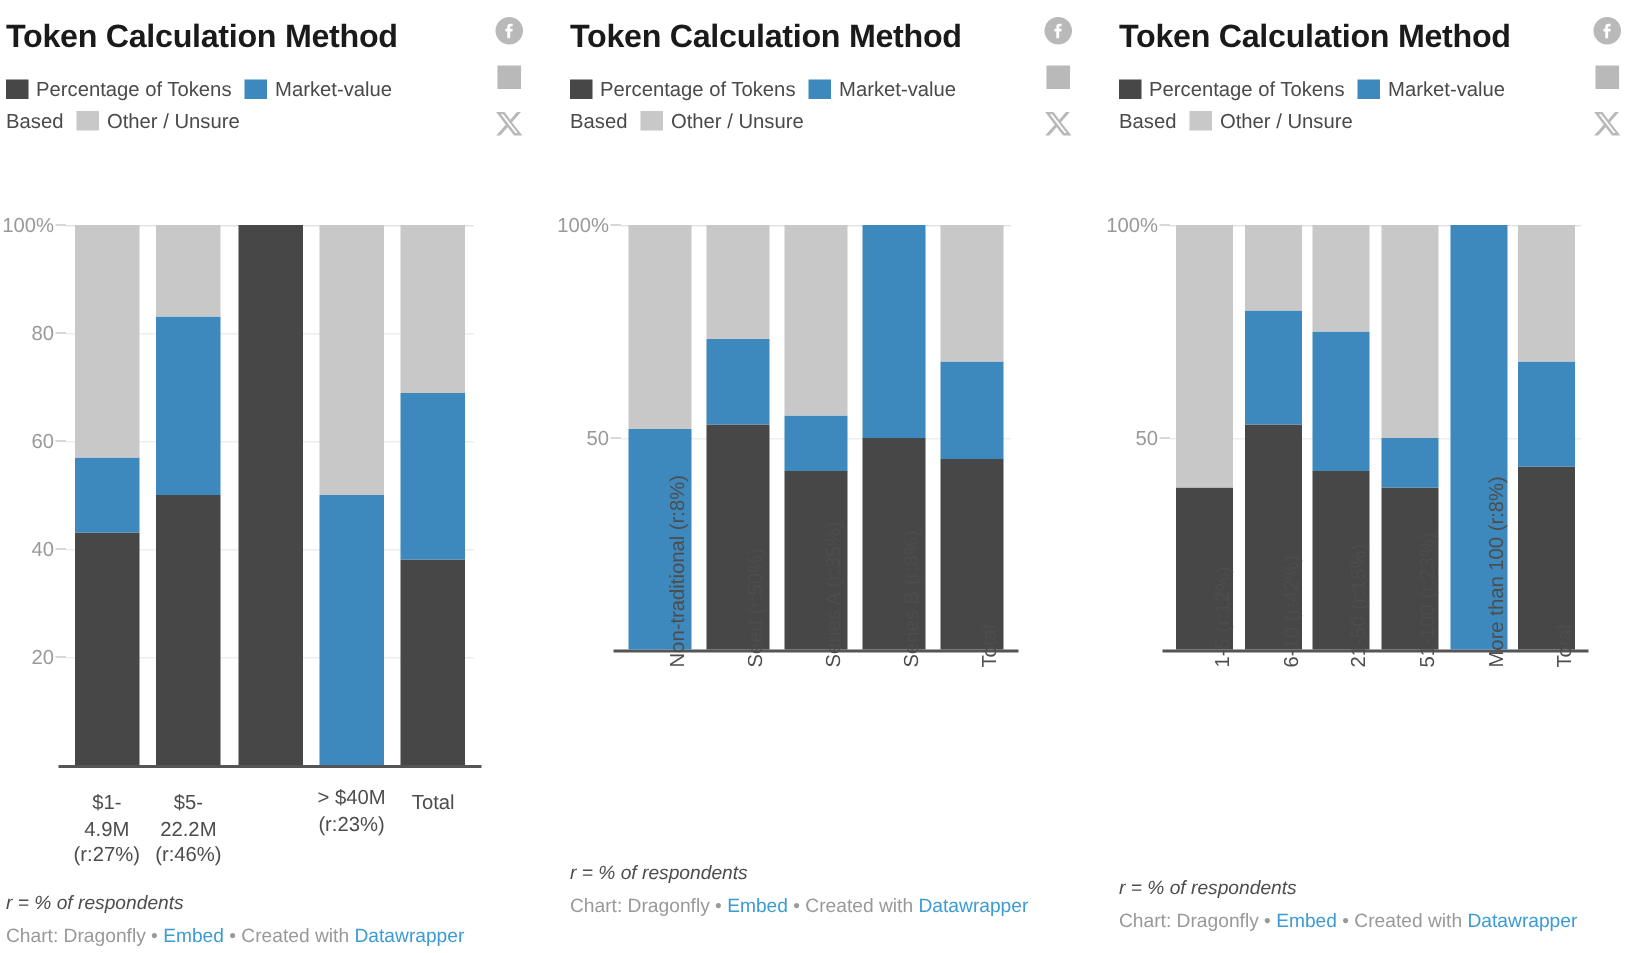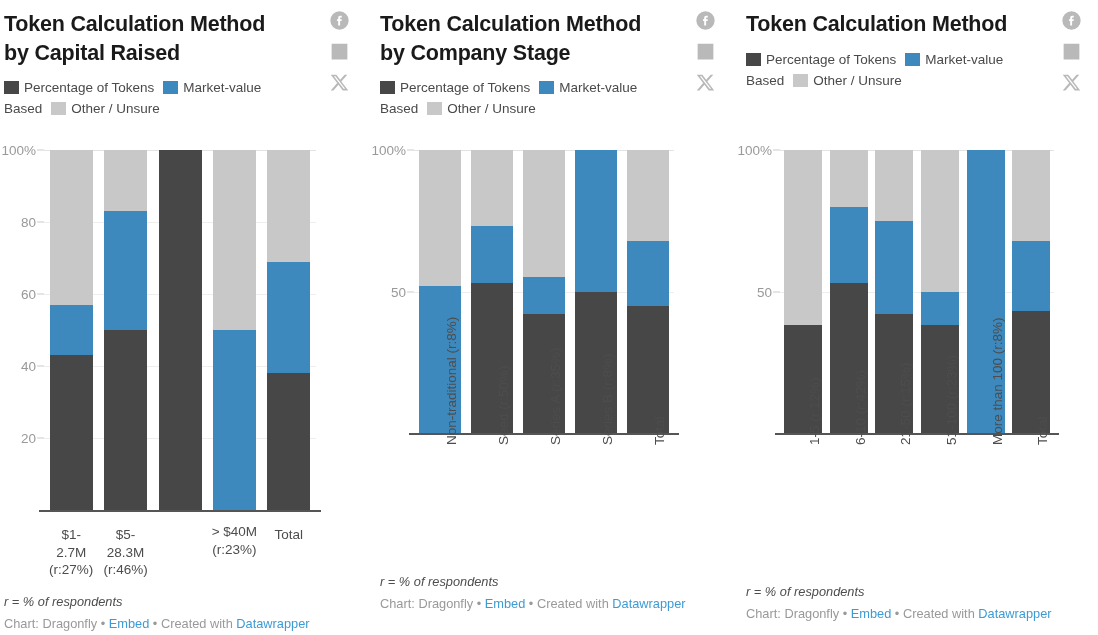--- a/index.html
+++ b/index.html
@@ -166,21 +166,21 @@
   }
   .sep { color: #999999; }
 </style>
 </head>
 <body>
 
 <div class="page">
 
   <div class="panel panel-1">
     <div class="header">
-      <h1 class="chart-title"><span>Token Calculation Method</span><br><span>by Capital Raised</span></h1>
+      <h1 class="chart-title"><span>Token Calculation Method</span><br></h1>
       <div class="legend" id="legend-0"><span class="legend-item"><span class="legend-swatch" style="background: rgb(71, 71, 71);"></span><span class="legend-label">Percentage of Tokens</span></span><span class="legend-item"><span class="legend-swatch" style="background: rgb(61, 137, 189);"></span><span class="legend-label">Market-value Based</span></span><span class="legend-item"><span class="legend-swatch" style="background: rgb(200, 200, 200);"></span><span class="legend-label">Other / Unsure</span></span></div>
       <div class="social" id="social-0">
           <span>
             <svg class="social-icon" viewBox="0 0 24 24">
               <path d="M12 1.5A10.5 10.5 0 1 0 12 22.5 10.5 10.5 0 0 0 12 1.5zm2.6 7.1h-1.3c-.4 0-.6.2-.6.7v1.2h1.9l-.2 2h-1.7v5.3h-2.2v-5.3H9.1v-2h1.4V9.1c0-1.5.8-2.4 2.5-2.4h1.6v1.9z"></path>
             </svg>
           </span>
           <span>
             <svg class="social-icon" viewBox="0 0 24 24">
               <path d="M3 3h18v18H3V3zm3.3 6.8h2.5v8.1H6.3V9.8zm1.3-3.9c.8 0 1.4.6 1.4 1.3s-.6 1.3-1.4 1.3-1.4-.6-1.4-1.3.6-1.3 1.4-1.3zm3.2 3.9h2.4v1.1h.1c.4-.7 1.2-1.3 2.4-1.3 2.1 0 2.9 1.3 2.9 3.4v4.9h-2.5v-4.3c0-1.1-.2-1.9-1.3-1.9s-1.5.7-1.5 1.8v4.4h-2.5V9.8z"></path>
@@ -229,45 +229,45 @@
         <div class="ytick" style="top: 366px; left: -4px; width: 40px;">40</div>
         <div class="ytick-dash" style="top: 366px; left: 37px; width: 7px;"></div>
         <div class="ytick" style="top: 294px; left: -4px; width: 40px;">60</div>
         <div class="ytick-dash" style="top: 294px; left: 37px; width: 7px;"></div>
         <div class="ytick" style="top: 222px; left: -4px; width: 40px;">80</div>
         <div class="ytick-dash" style="top: 222px; left: 37px; width: 7px;"></div>
         <div class="ytick" style="top: 150px; left: -4px; width: 40px;">100%</div>
         <div class="ytick-dash" style="top: 150px; left: 37px; width: 7px;"></div>
         <div class="xlabel" style="left: 44px; width: 54.4px; top: 526px;">
           <div>$1-</div>
-          <div>2.7M</div>
+          <div>4.9M</div>
           <div>(r:27%)</div>
         </div>
         <div class="xlabel" style="left: 98.4px; width: 54.4px; top: 526px;">
           <div>$5-</div>
-          <div>28.3M</div>
+          <div>22.2M</div>
           <div>(r:46%)</div>
         </div>
         <div class="xlabel" style="left: 207.2px; width: 54.4px; top: 523px;">
           <div>&gt; $40M</div>
           <div>(r:23%)</div>
         </div>
         <div class="xlabel" style="left: 261.6px; width: 54.4px; top: 526px;">
           <div>Total</div>
         </div>
       </div>
     <div class="footer" id="footer-0" style="left: 4px; top: 594px;">
         <p class="footnote">r = % of respondents</p>
         <p class="credit"><span>Chart: Dragonfly</span><span class="sep"> • </span><a>Embed</a><span class="sep"> • </span><span>Created with</span><span> </span><a>Datawrapper</a></p>
       </div>
   </div>
 
   <div class="panel panel-2">
     <div class="header">
-      <h1 class="chart-title"><span>Token Calculation Method</span><br><span>by Company Stage</span></h1>
+      <h1 class="chart-title"><span>Token Calculation Method</span><br></h1>
       <div class="legend" id="legend-1"><span class="legend-item"><span class="legend-swatch" style="background: rgb(71, 71, 71);"></span><span class="legend-label">Percentage of Tokens</span></span><span class="legend-item"><span class="legend-swatch" style="background: rgb(61, 137, 189);"></span><span class="legend-label">Market-value Based</span></span><span class="legend-item"><span class="legend-swatch" style="background: rgb(200, 200, 200);"></span><span class="legend-label">Other / Unsure</span></span></div>
       <div class="social" id="social-1">
           <span>
             <svg class="social-icon" viewBox="0 0 24 24">
               <path d="M12 1.5A10.5 10.5 0 1 0 12 22.5 10.5 10.5 0 0 0 12 1.5zm2.6 7.1h-1.3c-.4 0-.6.2-.6.7v1.2h1.9l-.2 2h-1.7v5.3h-2.2v-5.3H9.1v-2h1.4V9.1c0-1.5.8-2.4 2.5-2.4h1.6v1.9z"></path>
             </svg>
           </span>
           <span>
             <svg class="social-icon" viewBox="0 0 24 24">
               <path d="M3 3h18v18H3V3zm3.3 6.8h2.5v8.1H6.3V9.8zm1.3-3.9c.8 0 1.4.6 1.4 1.3s-.6 1.3-1.4 1.3-1.4-.6-1.4-1.3.6-1.3 1.4-1.3zm3.2 3.9h2.4v1.1h.1c.4-.7 1.2-1.3 2.4-1.3 2.1 0 2.9 1.3 2.9 3.4v4.9h-2.5v-4.3c0-1.1-.2-1.9-1.3-1.9s-1.5.7-1.5 1.8v4.4h-2.5V9.8z"></path>

